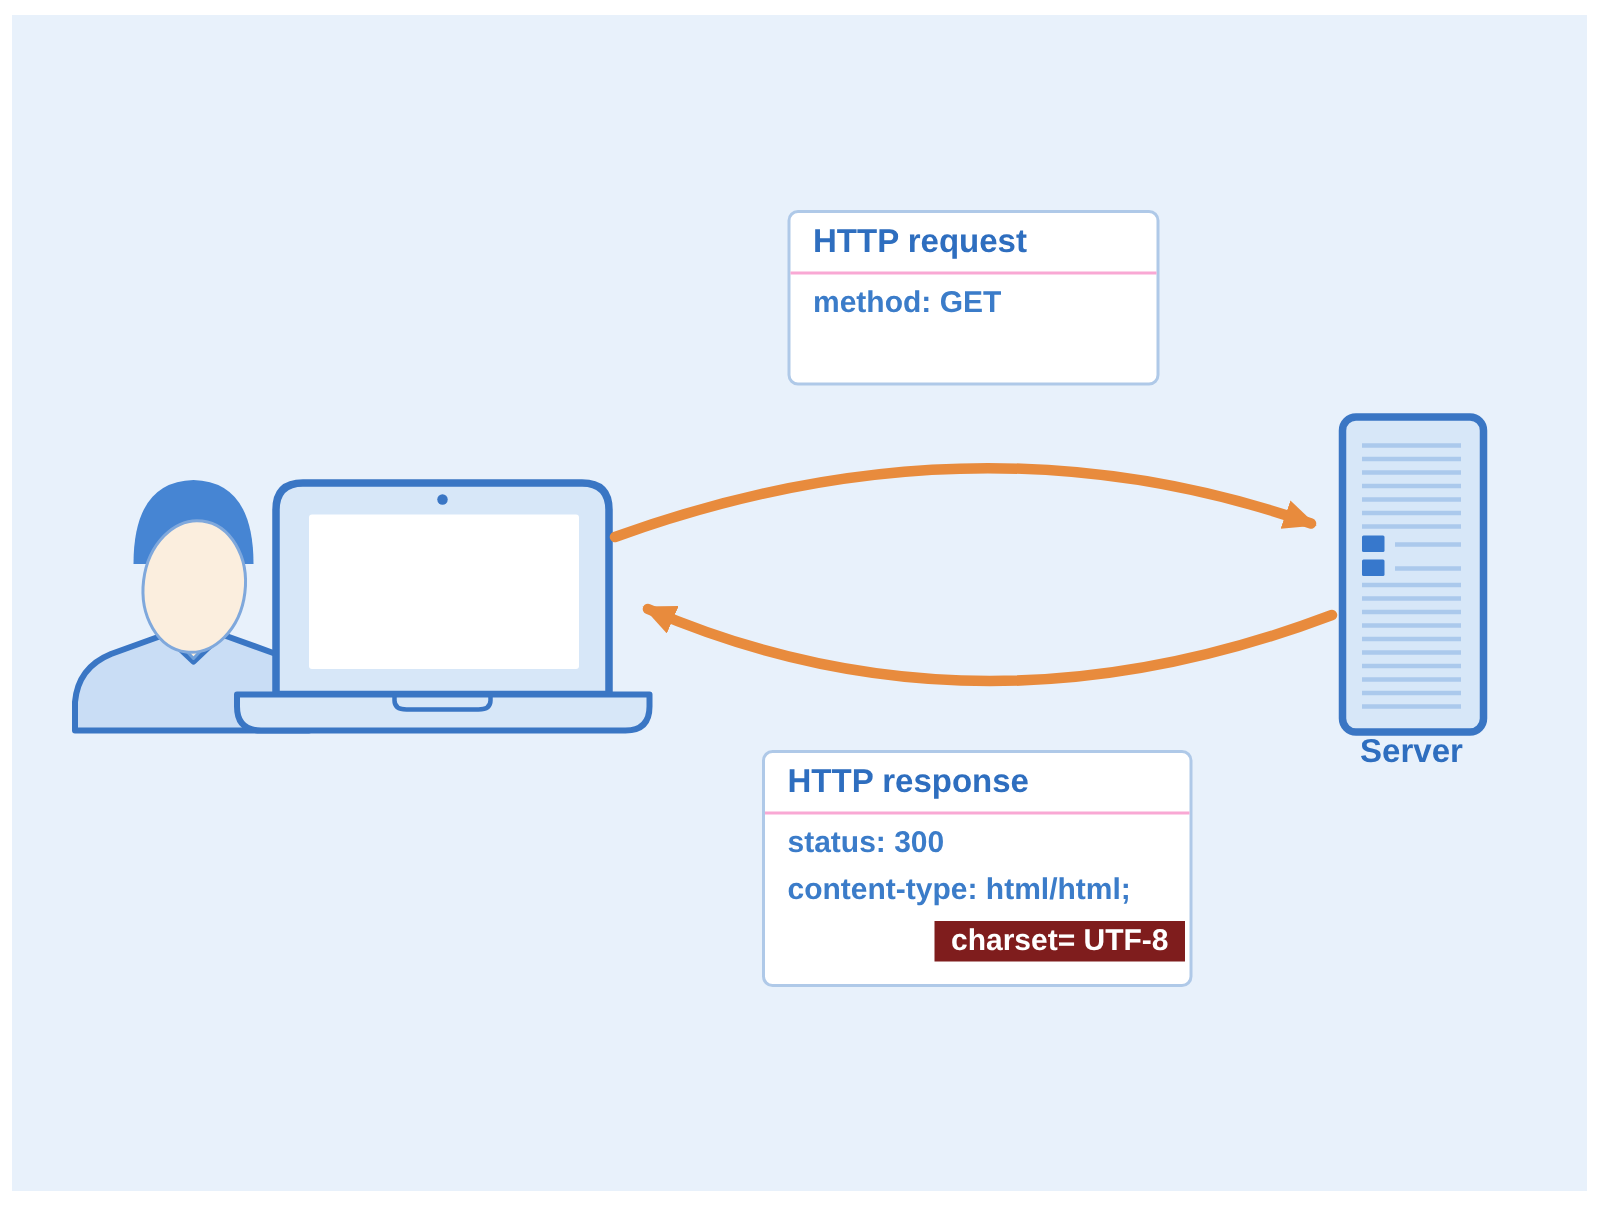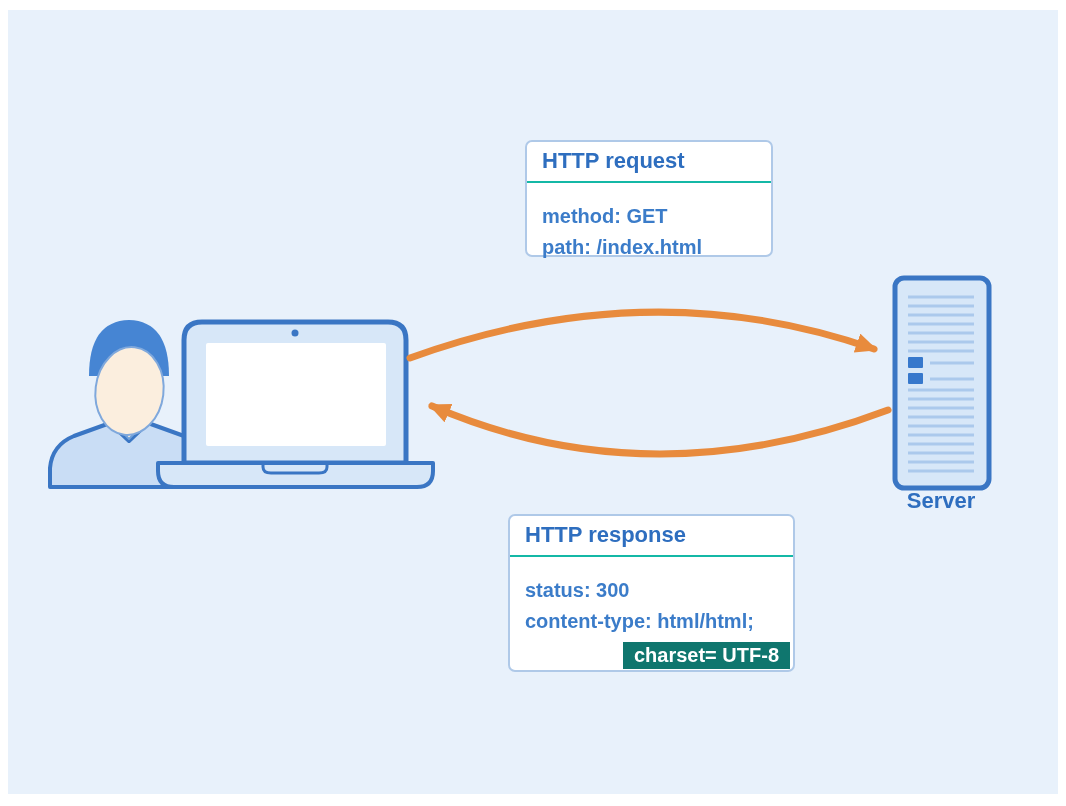--- a/index.html
+++ b/index.html
@@ -19,36 +19,36 @@
   .box{
     position:absolute;
     background:#ffffff;
     border:2px solid #AFC9E8;
     border-radius:7px;
     box-sizing:border-box;
   }
   .box-title{
     font-size:22px;font-weight:700;color:#2E6EBF;
     padding:6px 15px 7px 15px;
-    border-bottom:2px solid #14b8a6;
+    border-bottom:2px solid #f9a8d4;
     white-space:nowrap;
   }
   .box-body{
-    padding:18px 15px 10px 15px;
+    padding:4px 15px 10px 15px;
     font-size:20px;font-weight:700;color:#3B7CC9;
     line-height:31px;white-space:nowrap;
   }
   .req-box{left:525px;top:140px;width:248px;height:117px;}
-  .resp-box{left:508px;top:514px;width:287px;height:158px;}
+  .resp-box{left:508px;top:500px;width:287px;height:158px;}
   .resp-box .box-body{padding-bottom:12px;}
   .badge{
     display:block;
     margin:5px 0 0 98px;
     width:167px;height:27px;
-    background:#0f766e;color:#FFFFFF;
+    background:#7f1d1d;color:#FFFFFF;
     font-size:20px;font-weight:700;
     line-height:27px;text-align:center;
     white-space:nowrap;
   }
   .entity-label{
     position:absolute;
     font-size:22px;font-weight:700;color:#2E6EBF;
     text-align:center;width:140px;
   }
   .browser-label{left:222px;top:502px;}
@@ -110,21 +110,20 @@
     </g>
 
     <path d="M410,358 Q650,271 874,349" fill="none" stroke="#E88B3D" stroke-width="7" stroke-linecap="round" marker-end="url(#ah)"></path>
     <path d="M888,410 Q650,500 432,406" fill="none" stroke="#E88B3D" stroke-width="7" stroke-linecap="round" marker-end="url(#ah)"></path>
   </svg>
 
   <div class="box req-box">
     <div class="box-title">HTTP request</div>
     <div class="box-body">
       <div>method: GET</div>
-      <div>path: /index.html</div>
     </div>
   </div>
 
   <div class="box resp-box">
     <div class="box-title">HTTP response</div>
     <div class="box-body">
       <div>status: 300</div>
       <div>content-type: html/html;</div>
       <span class="badge">charset= UTF-8</span>
     </div>

